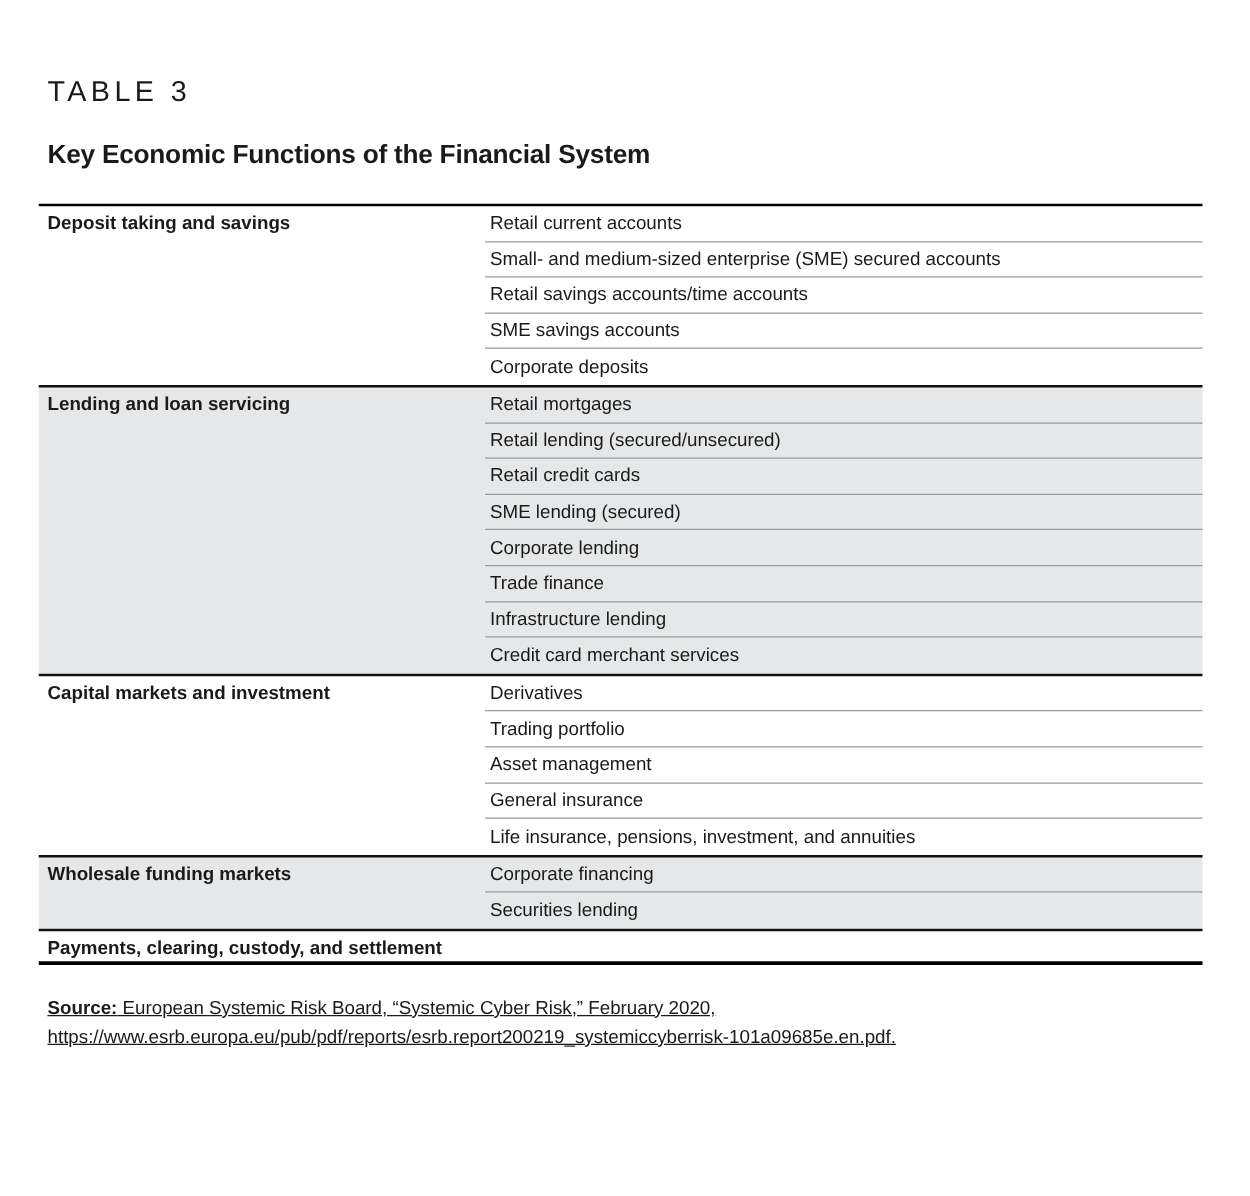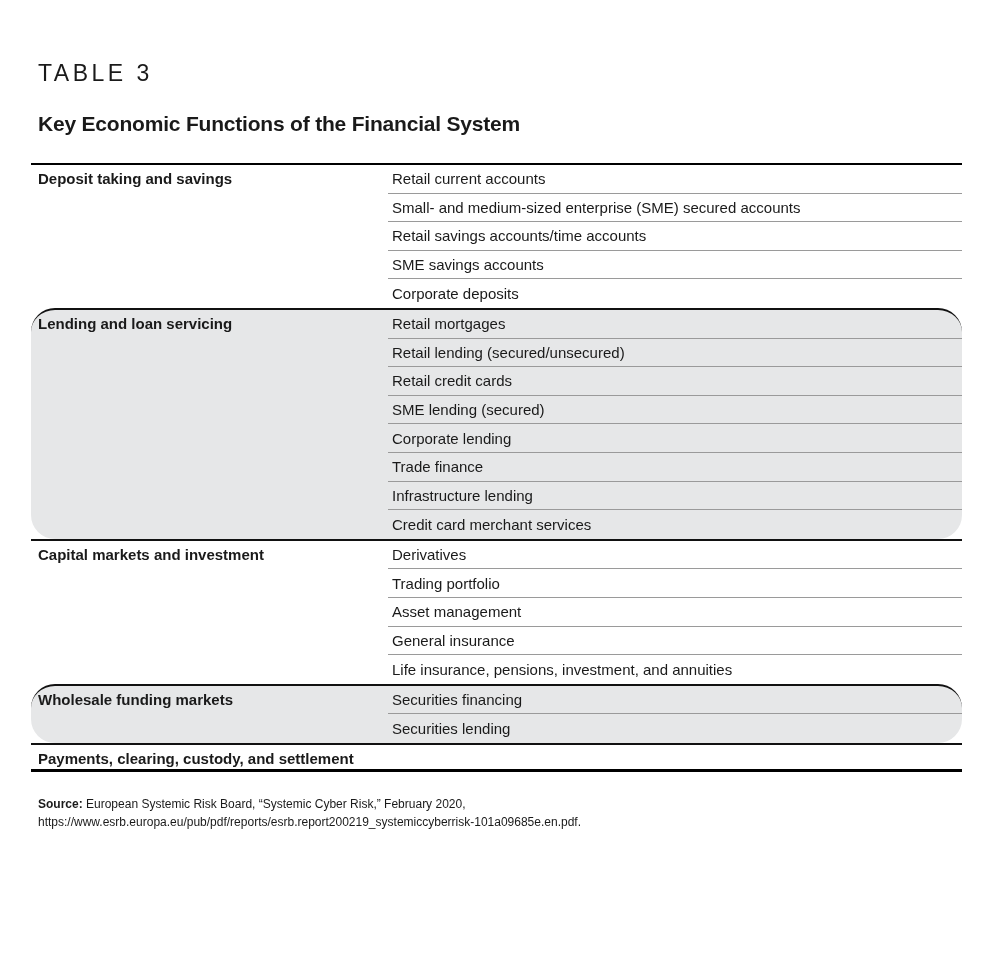--- a/index.html
+++ b/index.html
@@ -25,21 +25,21 @@
   }
   .fn-table{
     margin:27px 0 0 31px;
     width:931px;
     border-top:2px solid #000000;
     border-bottom:3px solid #000000;
     box-sizing:border-box;
   }
   .section{display:flex;}
   .section + .section{border-top:2px solid #111111;}
-  .section.shaded{background:var(--shaded-bg,#e6e7e8);border-radius:24px;}
+  .section.shaded{background:var(--shaded-bg,#e6e7e8);}
   .category{
     width:357px;
     box-sizing:border-box;
     padding:5px 12px 0 7px;
     font-size:15px;
     font-weight:700;
     line-height:1.25;
   }
   .items{flex:1;display:flex;flex-direction:column;justify-content:center;}
   .item{
@@ -48,23 +48,24 @@
     display:flex;
     align-items:center;
     padding-left:4px;
     font-size:15px;
     border-bottom:1px solid var(--sep-color,#9a9a9a);
   }
   .item:last-child{border-bottom:none;}
   .source{
     margin:23px 0 0 38px;
     max-width:762px;
-    font-size:12px;
+    font-size:15px;
     line-height:1.55;
     color:#1a1a1a;
+    text-decoration:underline;
   }
   .source strong{font-weight:700;}
 </style>
 </head>
 <body>
 
 <div class="page">
   <div class="table-label">TABLE 3</div>
   <h1 class="page-title">Key Economic Functions of the Financial System</h1>
 
@@ -98,21 +99,21 @@
           <div class="item">Derivatives</div>
           <div class="item">Trading portfolio</div>
           <div class="item">Asset management</div>
           <div class="item">General insurance</div>
           <div class="item">Life insurance, pensions, investment, and annuities</div>
         </div>
       </div>
       <div class="section shaded">
         <div class="category">Wholesale funding markets</div>
         <div class="items">
-          <div class="item">Securities financing</div>
+          <div class="item">Corporate financing</div>
           <div class="item">Securities lending</div>
         </div>
       </div>
       <div class="section">
         <div class="category">Payments, clearing, custody, and settlement</div>
       </div>
     </div>
 
   <p class="source"><strong>Source:</strong><span> European Systemic Risk Board, “Systemic Cyber Risk,” February 2020, https://www.esrb.europa.eu/pub/pdf/reports/esrb.report200219_systemiccyberrisk-101a09685e.en.pdf.</span></p>
 </div>

